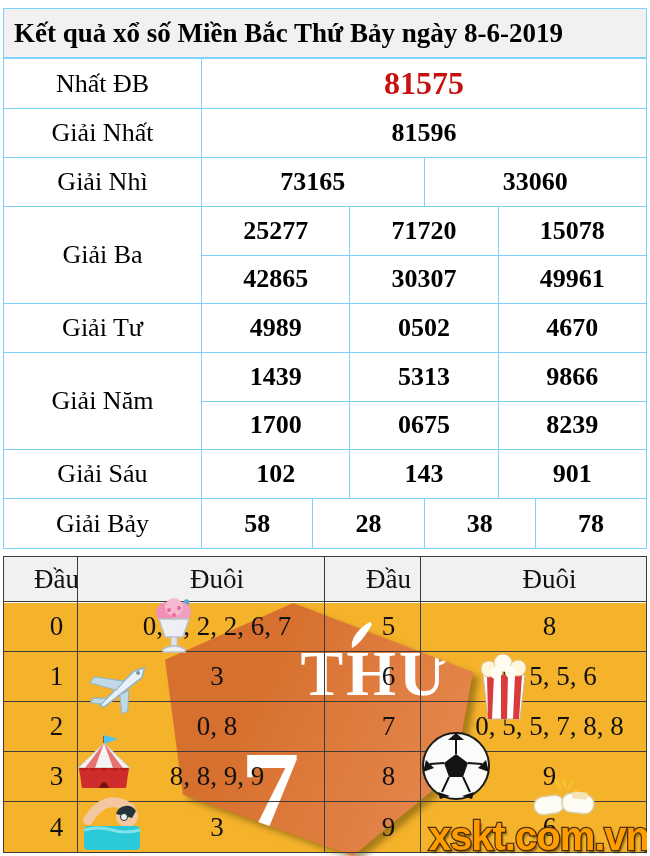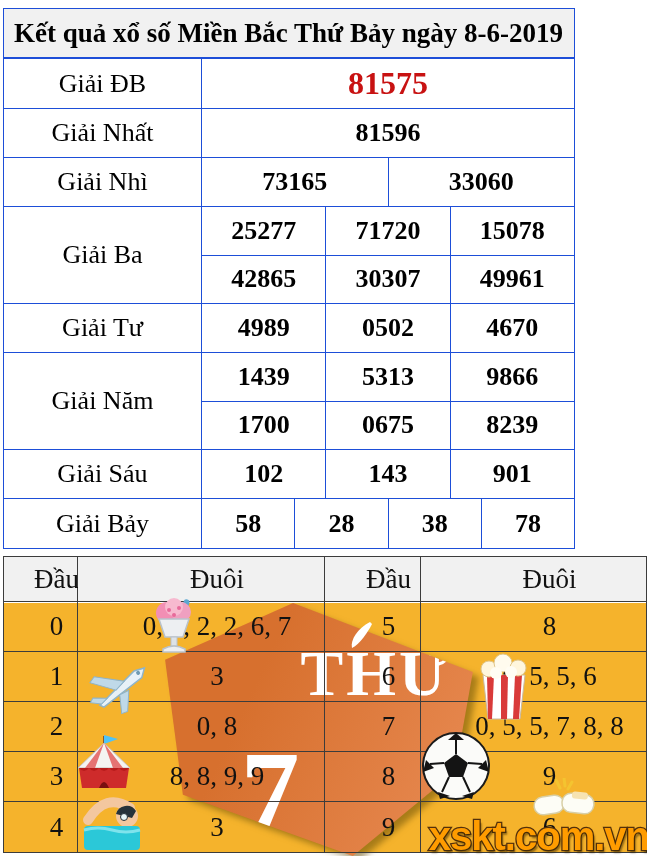--- a/index.html
+++ b/index.html
@@ -6,21 +6,21 @@
     --color-special_prize:#C81212;
     --color-row_yellow:#F5B32C;
     --color-hexagon_orange:#DE7A39;
     --color-watermark_orange:#FF9C00;
   }
   *{box-sizing:border-box;margin:0;padding:0;}
   body{background:#fff;font-family:"Liberation Serif","DejaVu Serif",serif;}
   .page{position:relative;width:650px;height:856px;background:#fff;overflow:hidden;}
 
   
-  .ptable{position:absolute;left:3px;top:8px;width:572px;background:#1d4ed8;padding:1px;}
+  .ptable{position:absolute;left:3px;top:8px;width:644px;background:#7dd3fc;padding:1px;}
   .ptitle{height:48px;background:#f1f1f1;display:flex;align-items:center;
           font-weight:bold;font-size:27px;color:#000;padding-left:10px;margin-bottom:2px;}
   .prows{display:flex;flex-direction:column;gap:1px;}
   .prow{display:flex;gap:1px;}
   .plabel{width:197px;background:#fff;display:flex;align-items:center;justify-content:center;
           font-size:26px;color:#000;}
   .pvals{flex:1;display:flex;gap:1px;}
   .pstack{flex:1;display:flex;flex-direction:column;gap:1px;}
   .pcell{flex:1;background:#fff;display:flex;align-items:center;justify-content:center;
          font-size:26px;font-weight:bold;color:#000;}
@@ -63,21 +63,21 @@
 </head>
 <body>
 
 <div class="page">
 
   <div class="ptable">
     <div class="ptitle">Kết quả xổ số Miền Bắc Thứ Bảy ngày 8-6-2019</div>
     <div class="prows">
 
       <div class="prow h49">
-        <div class="plabel">Giải ĐB</div>
+        <div class="plabel">Nhất ĐB</div>
         <div class="pvals">
           <div class="pcell special">81575</div>
         </div>
       </div>
 
       <div class="prow h48">
         <div class="plabel">Giải Nhất</div>
         <div class="pvals">
           <div class="pcell">81596</div>
         </div>

